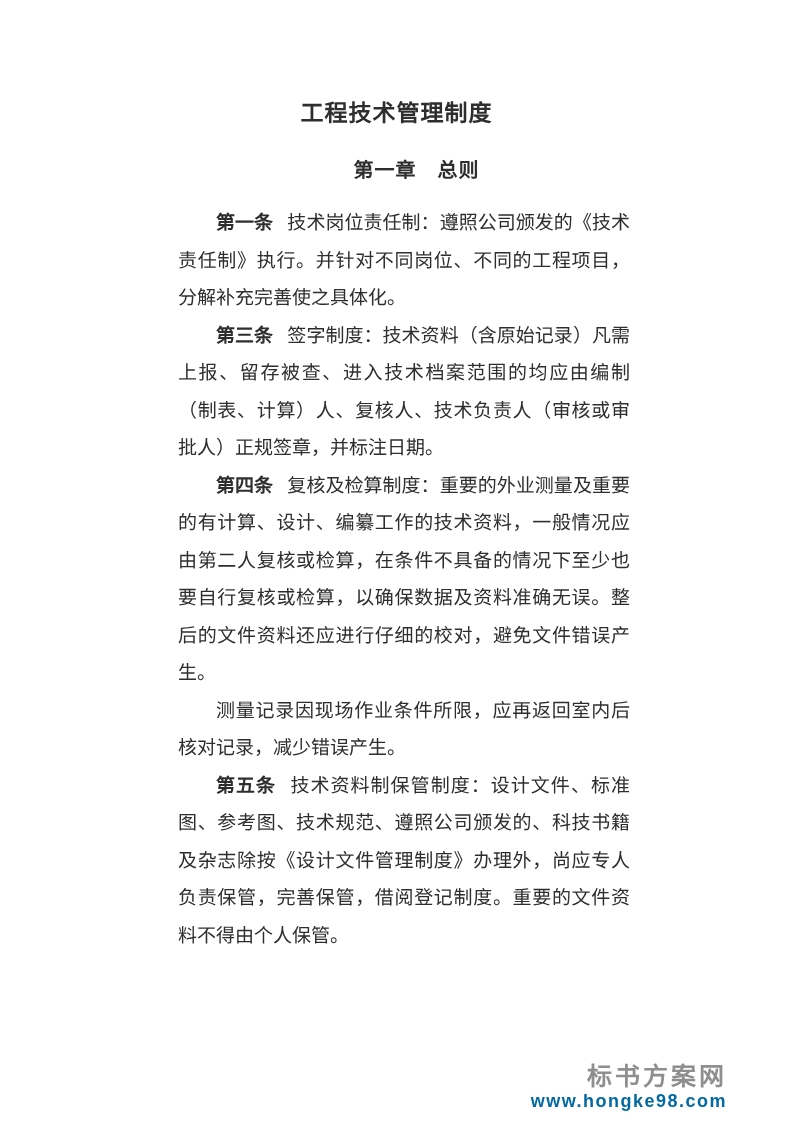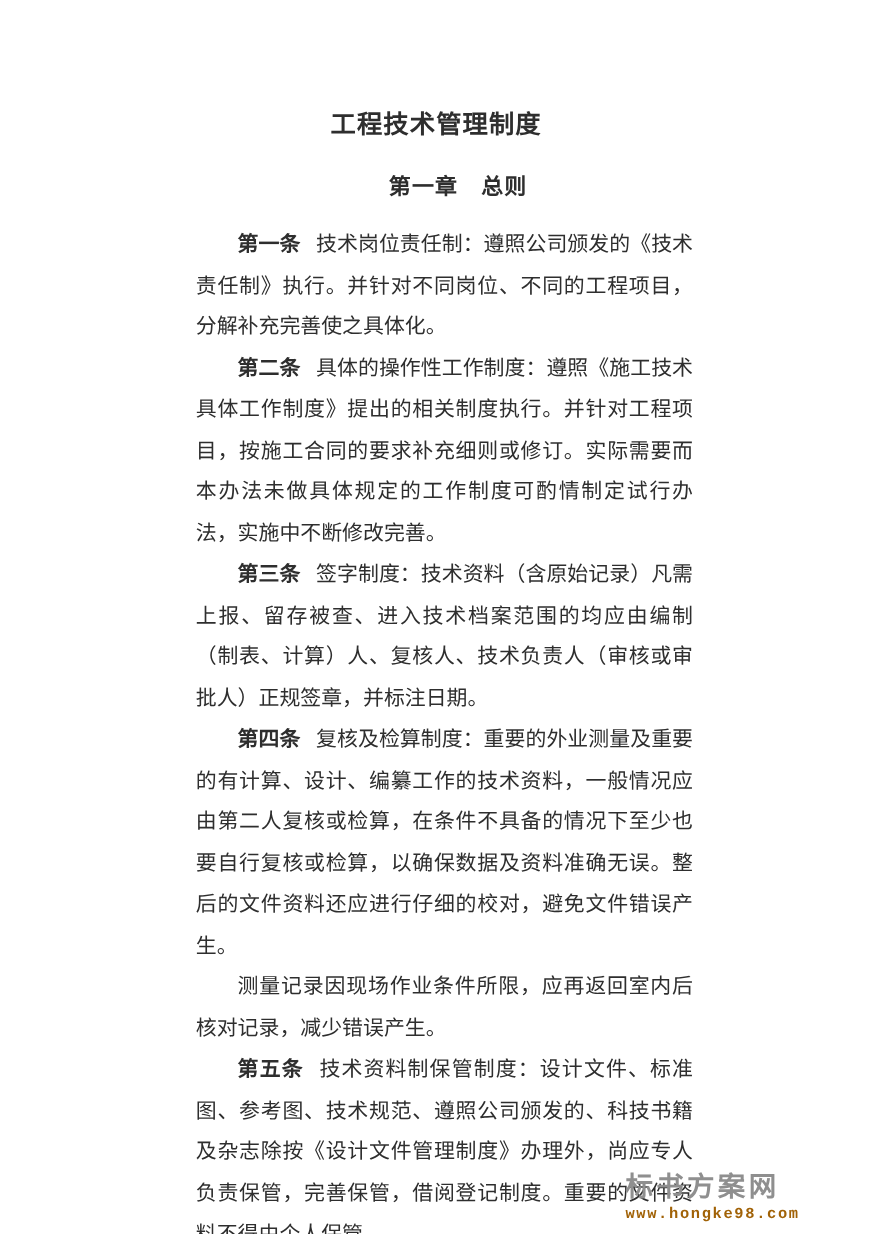--- a/index.html
+++ b/index.html
@@ -49,57 +49,54 @@
     font-weight: bold;
     margin-right: 0.75em;
   }
   .article-label:empty {
     margin-right: 0;
   }
   .watermark {
     position: absolute;
     right: 8px;
     bottom: 10px;
-    text-align: left;
+    text-align: right;
     line-height: 1.1;
-    font-family: Liberation Mono, monospace;
+    font-family: Liberation Sans, sans-serif;
     user-select: none;
   }
   .watermark-name {
     font-size: 25px;
     font-weight: bold;
     letter-spacing: 3px;
     color: #8f8f8f;
   }
   .watermark-url {
     margin-top: 2px;
-    font-size: 14px;
+    font-size: 18px;
     font-weight: bold;
     letter-spacing: 1.5px;
-    color: #a16207;
+    color: #0369a1;
   }
 </style>
 </head>
 <body>
 
 <div class="page">
 
   <h1 class="doc-title">工程技术管理制度</h1>
 
   <h2 class="chapter-heading">第一章　总则</h2>
 
   <div class="content">
 
     <p>
       <span class="article-label">第一条</span><span>技术岗位责任制：遵照公司颁发的《技术责任制》执行。并针对不同岗位、不同的工程项目，分解补充完善使之具体化。</span>
     </p>
 
-    <p>
-      <span class="article-label">第二条</span><span>具体的操作性工作制度：遵照《施工技术具体工作制度》提出的相关制度执行。并针对工程项目，按施工合同的要求补充细则或修订。实际需要而本办法未做具体规定的工作制度可酌情制定试行办法，实施中不断修改完善。</span>
-    </p>
 
     <p>
       <span class="article-label">第三条</span><span>签字制度：技术资料（含原始记录）凡需上报、留存被查、进入技术档案范围的均应由编制（制表、计算）人、复核人、技术负责人（审核或审批人）正规签章，并标注日期。</span>
     </p>
 
     <p>
       <span class="article-label">第四条</span><span>复核及检算制度：重要的外业测量及重要的有计算、设计、编纂工作的技术资料，一般情况应由第二人复核或检算，在条件不具备的情况下至少也要自行复核或检算，以确保数据及资料准确无误。整后的文件资料还应进行仔细的校对，避免文件错误产生。</span>
     </p>
 
     <p>

